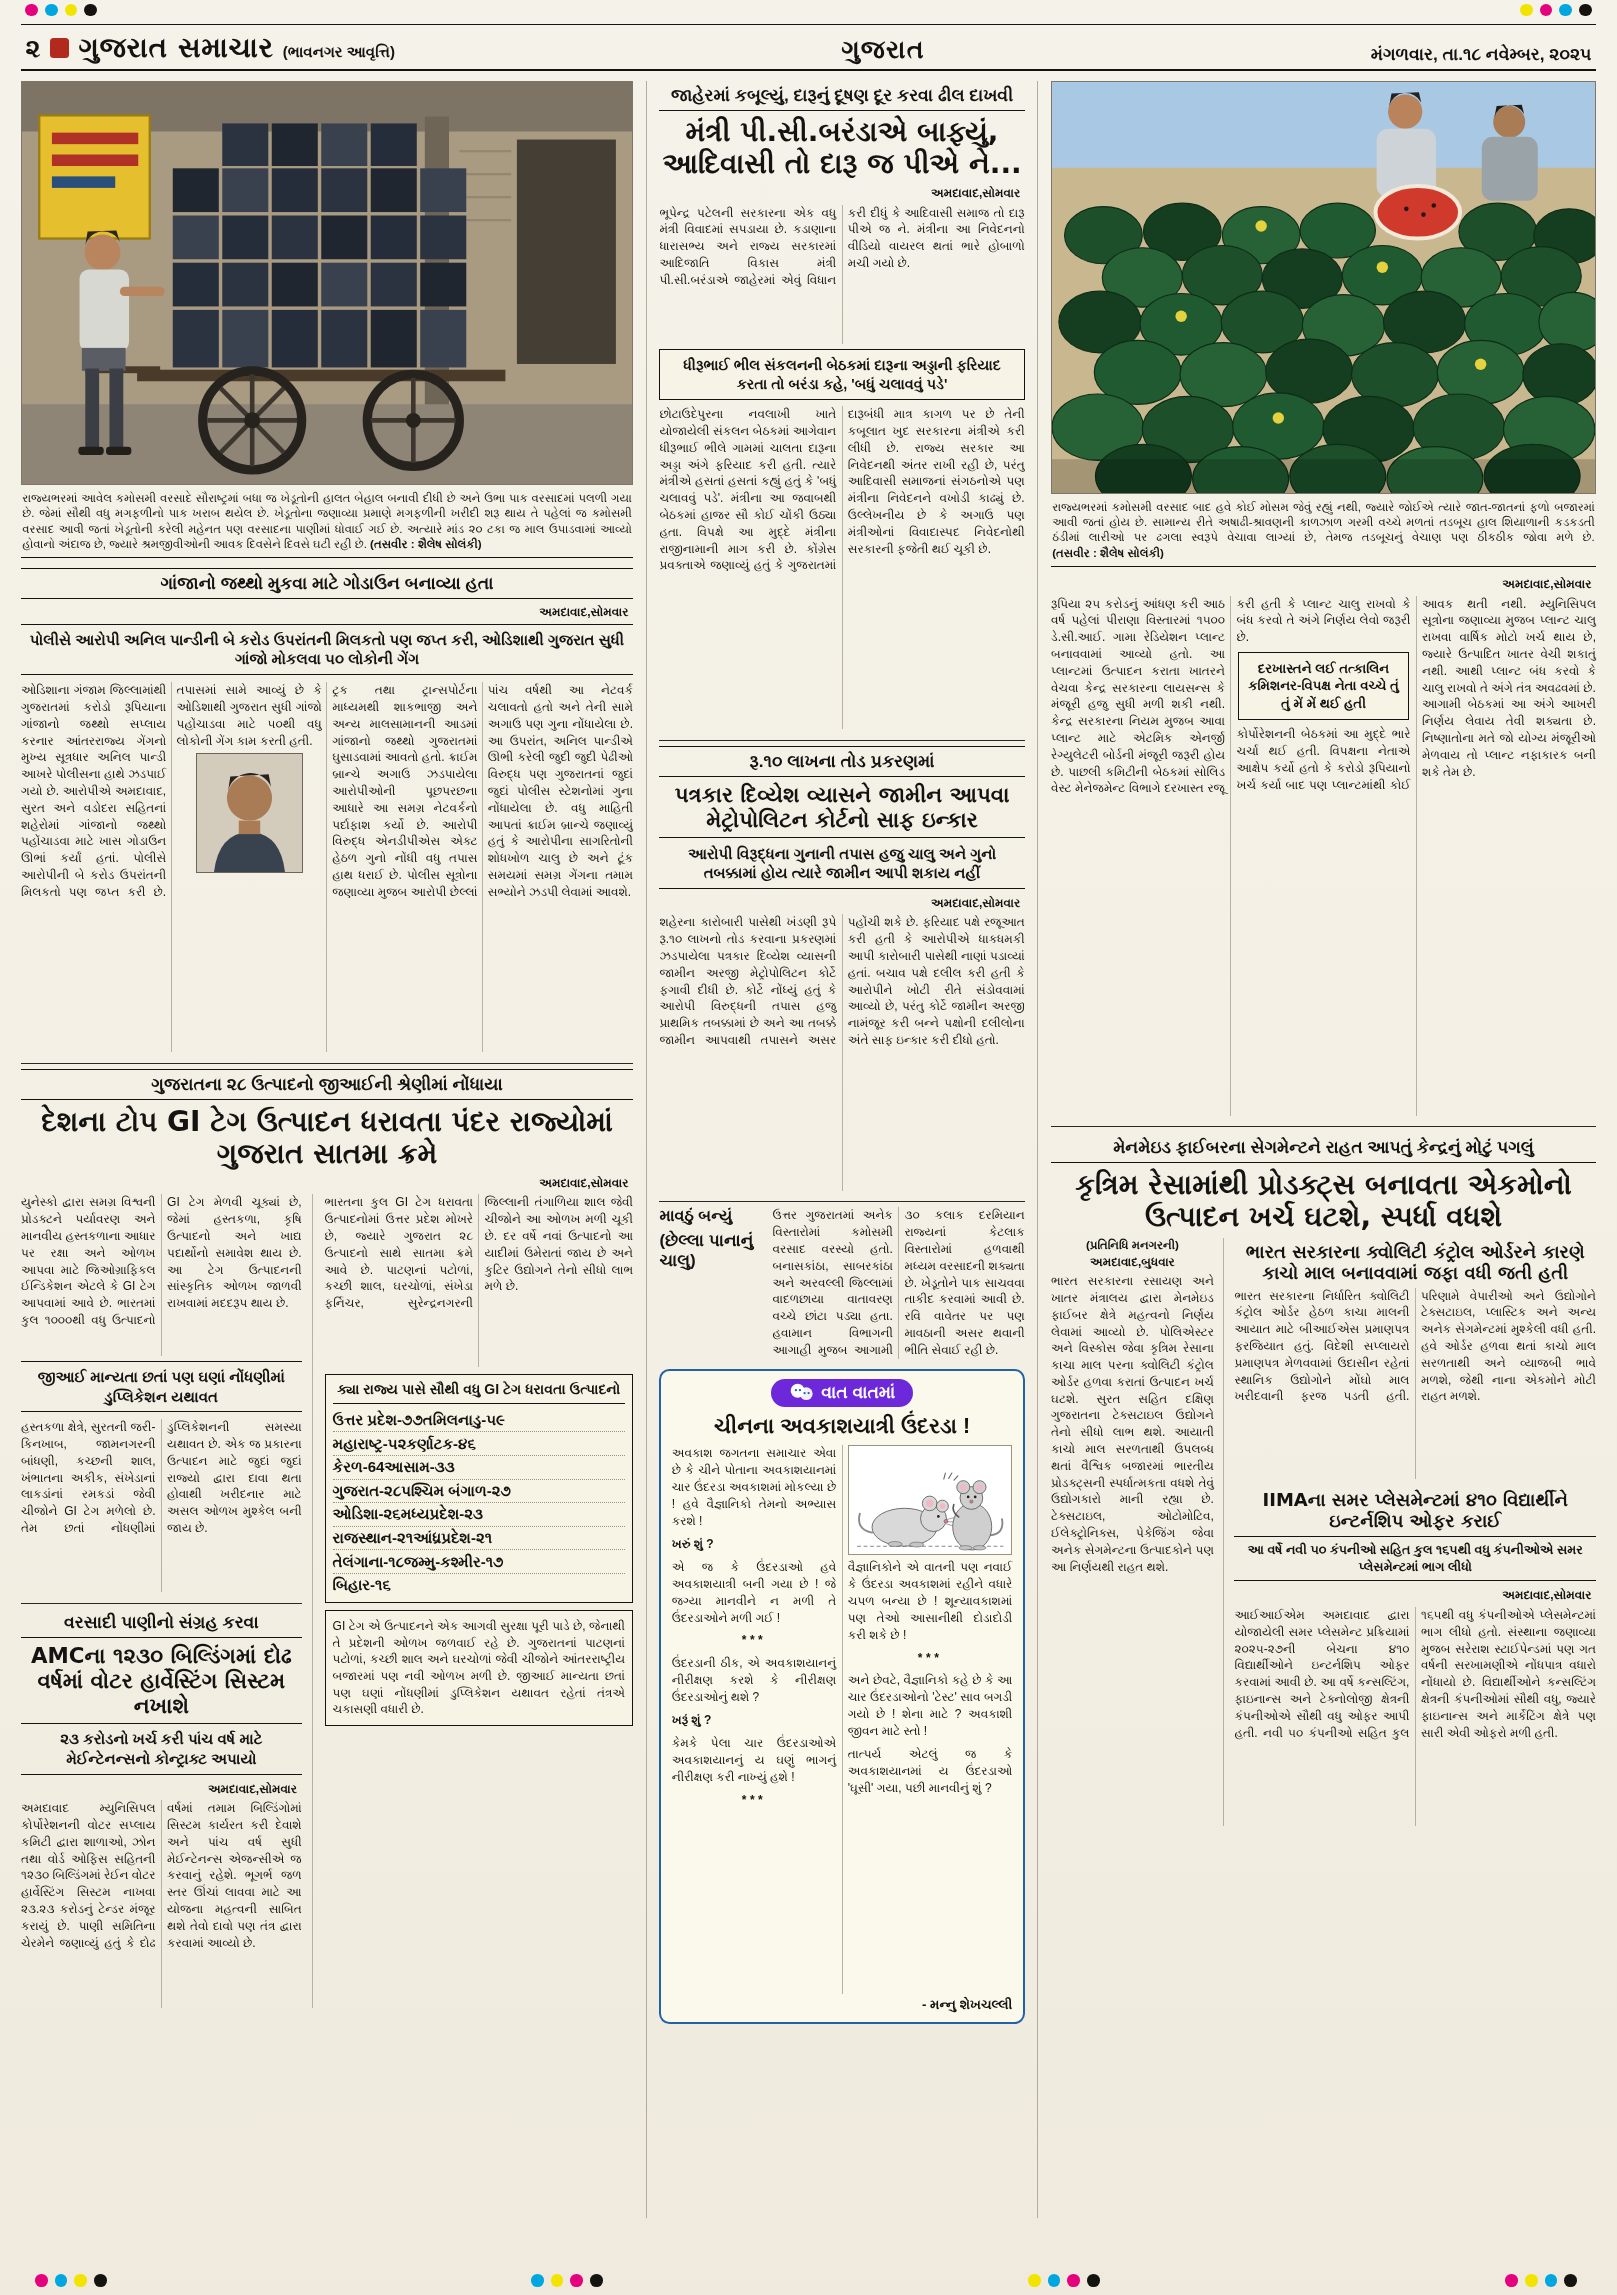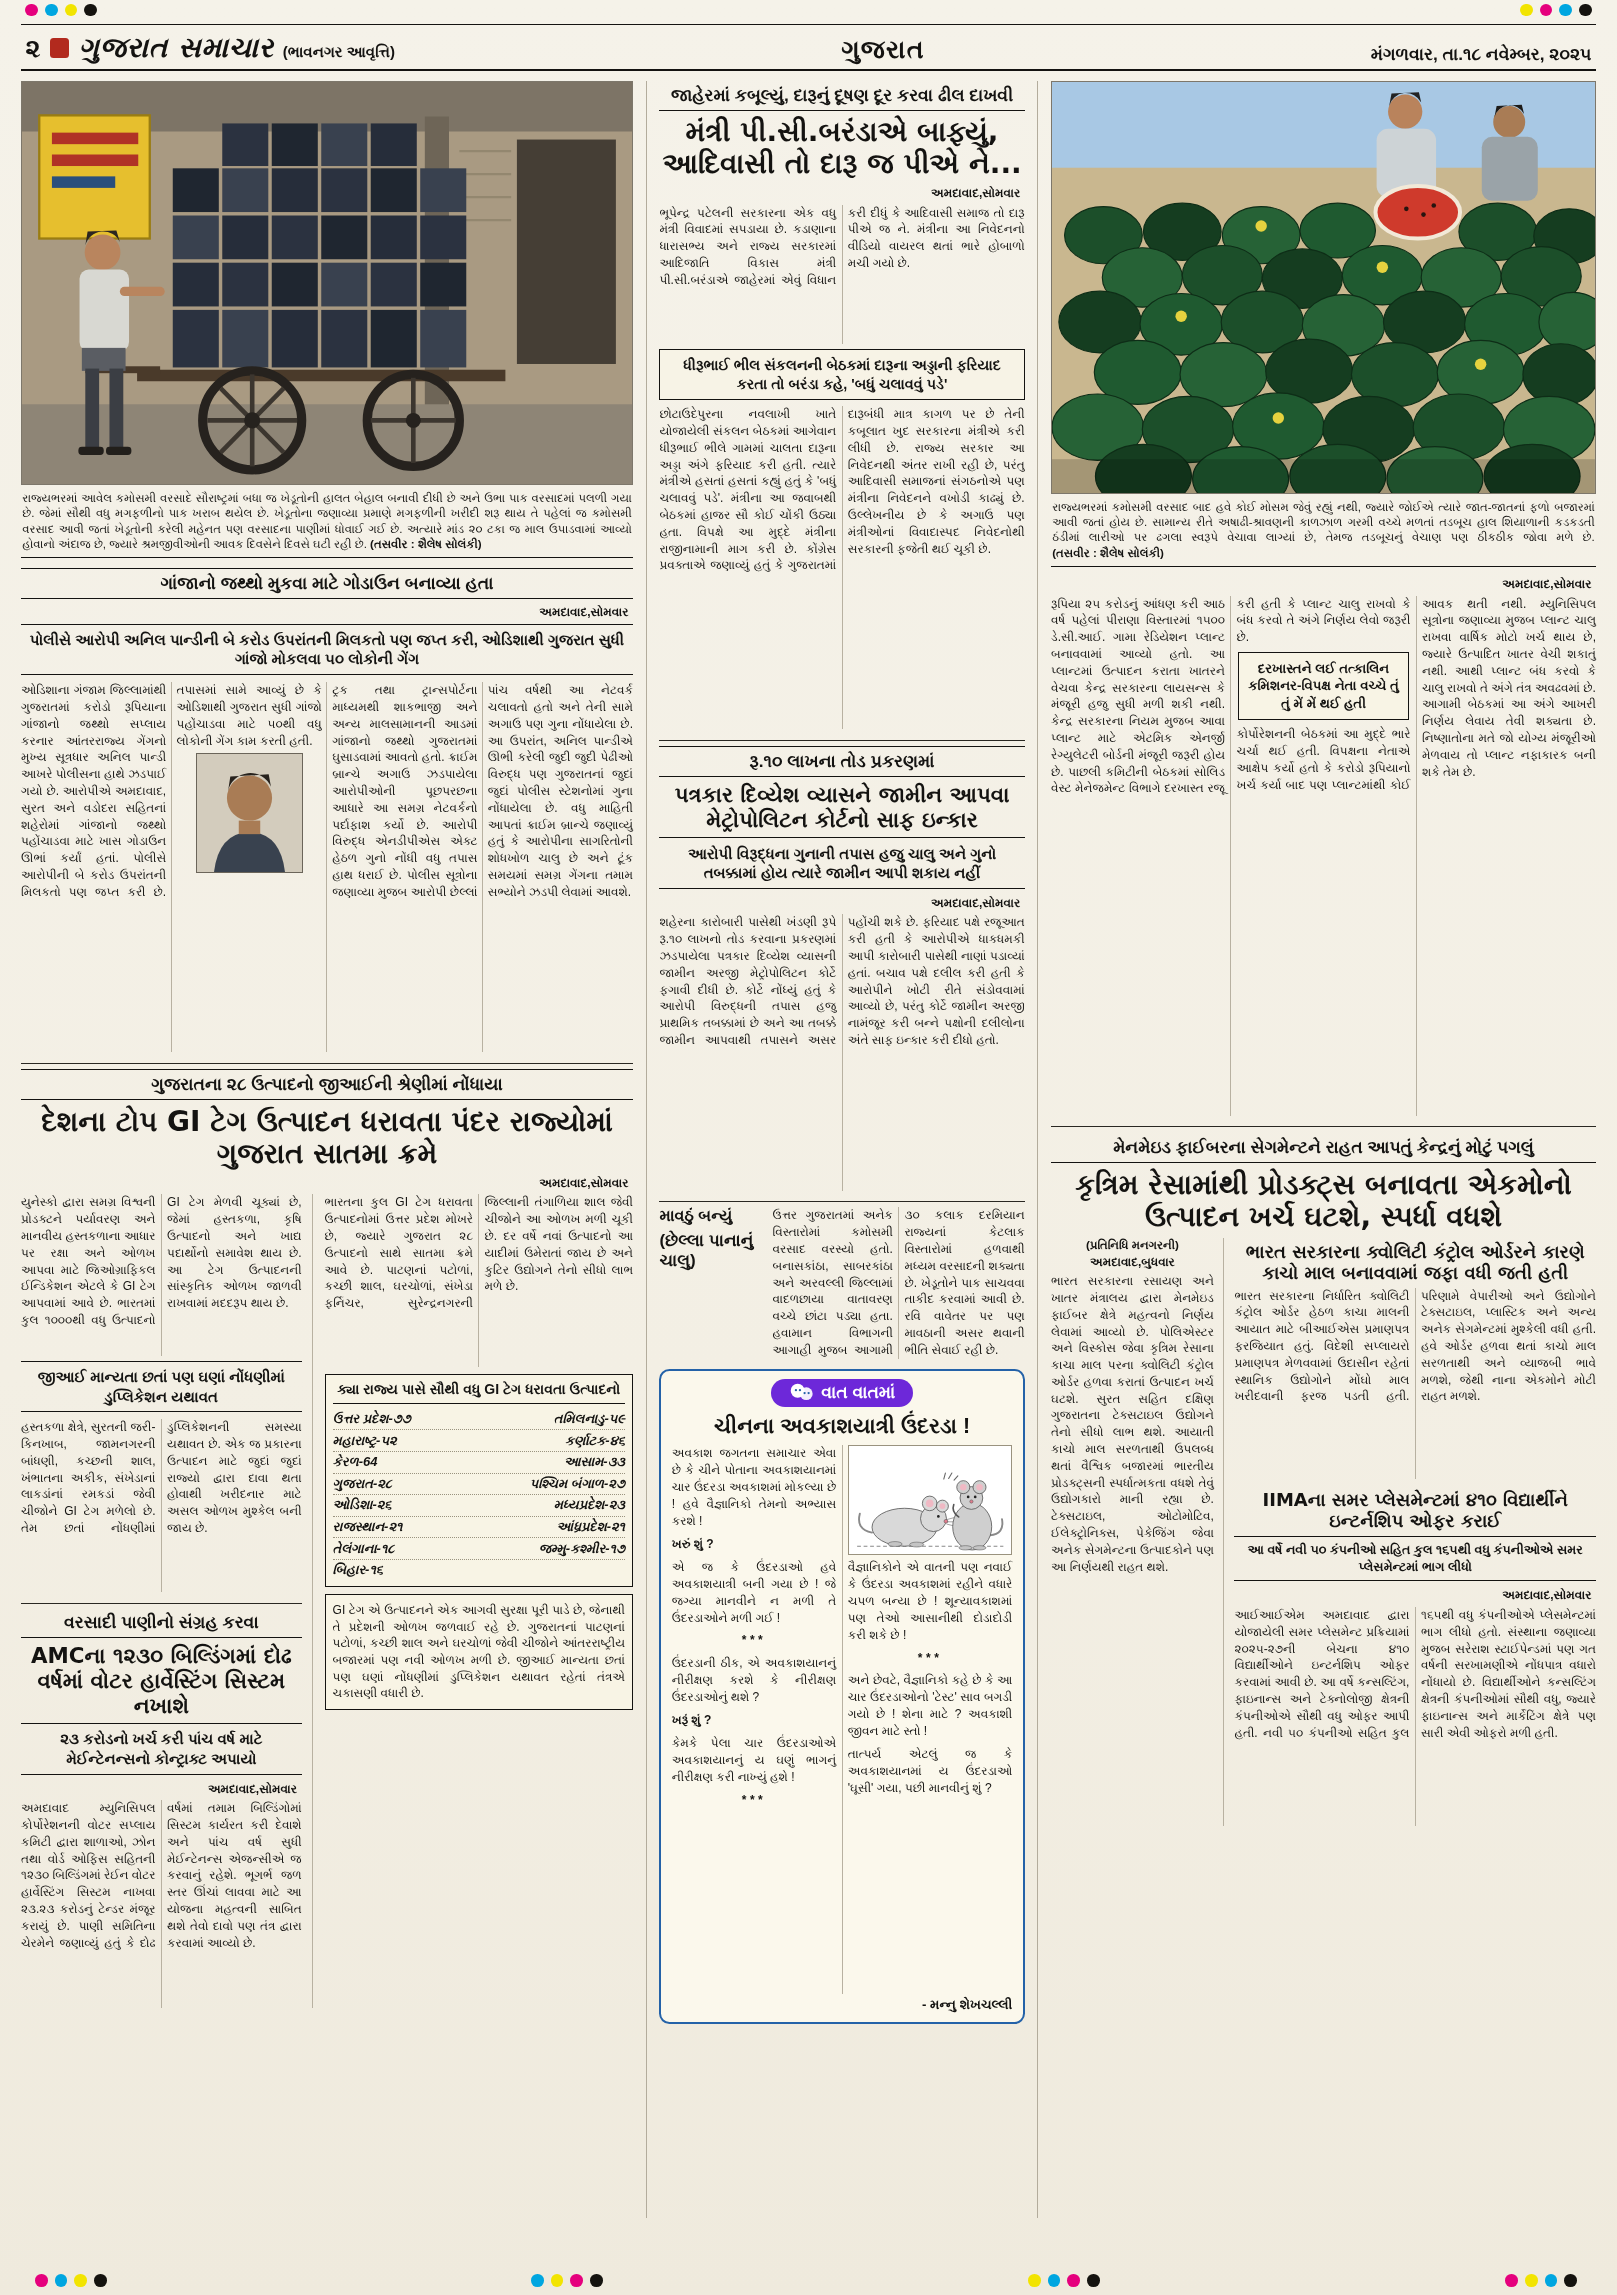--- a/index.html
+++ b/index.html
@@ -16,21 +16,21 @@
   .dc{background:#00a6e0}.dm{background:#e5007d}.dy{background:#f2e400}.dk{background:#15130f}
   .tl{top:3.5px;left:25.4px}.tr{top:3.5px;right:25.4px}
   .bl{bottom:8px;left:35px}.bc1{bottom:8px;left:531px}.bc2{bottom:8px;left:1028px}.br{bottom:8px;right:40px}
   
   header { display:flex; align-items:flex-end; justify-content:space-between;
     border-top:1.2px solid #141311; border-bottom:2.3px solid #141311;
     padding:5.8px 4.6px 4.6px; margin-top:16px; }
   .h-left { display:flex; align-items:baseline; gap:9.2px; }
   .pgnum { font-size:25.4px; font-weight:bold; }
   .logo-mark { width:19.6px; height:19.6px; background:#b22a1e; border-radius:3.5px; align-self:center; }
-  .masthead { font-family:"DejaVu Serif", serif; font-style:italic; font-weight:bold; font-size:28px; letter-spacing:0.6px; }
+  .masthead { font-family:"DejaVu Serif", serif; font-weight:bold; font-size:28px; letter-spacing:0.6px; }
   .edition { font-size:15px; font-weight:bold; }
   .h-center { font-size:25.4px; font-weight:bold; letter-spacing:1.2px; }
   .h-right { font-size:17.3px; font-weight:bold; }
   
   .content { display:flex; gap:12.7px; margin-top:9.2px; }
   .col { min-height:2137px; }
   .col + .col { border-left:0.6px solid #b3ac9c; padding-left:12.7px; }
   .col-left { width:612px; }
   .col-mid { width:379px; }
   .col-right { flex:1; }
@@ -59,21 +59,21 @@
   .cols-3 { column-count:3; column-gap:11.6px; column-rule:0.6px solid #b8b1a1; }
   .cols-4 { column-count:4; column-gap:10.4px; column-rule:0.6px solid #b8b1a1; }
   .mugshot { width:107px; border:0.6px solid #6b655a; margin:3.5px auto 5.8px; break-inside:avoid; }
   .mugshot svg { display:block; width:100%; height:auto; }
   
   .gi-row { display:flex; gap:11.6px; margin-top:2.3px; }
   .gi-colA { width:292px; border-right:0.6px solid #b8b1a1; padding-right:10.4px; }
   .gi-colB { flex:1; }
   .gi-table { border:1.2px solid #141311; padding:5.8px 7px; margin:7px 0; background:#f8f4e5; }
   .gi-table-title { font-weight:bold; text-align:center; font-size:14px; line-height:1.25; border-bottom:1.2px solid #141311; padding-bottom:4.6px; margin-bottom:4.6px; }
-  .gi-trow { display:flex; justify-content:space-between; font-size:13px; font-weight:bold; padding:2.3px 0; border-bottom:0.6px dotted #9a937f;font-style:italic; }
+  .gi-trow { display:flex; font-size:15px; font-weight:bold; padding:2.3px 0; border-bottom:0.6px dotted #9a937f; }
   .gi-trow:last-child { border-bottom:none; }
   .note-box { border:1.2px solid #141311; padding:7px; font-size:12px; line-height:1.38; text-align:justify; margin-top:7px; background:#f8f4e5; }
   
   .mavthu { display:flex; gap:9.2px; margin-top:9.2px; border-top:1.2px solid #2a2822; padding-top:5.8px; }
   .mavthu-label { width:104px; flex:none; }
   .mavthu-label .t1 { font-size:16px; font-weight:bold; }
   .mavthu-label .t2 { font-size:17px; font-weight:bold; margin-top:6px; }
   
   .cartoon { border:2.3px solid #2462a8; border-radius:10.4px; padding:8px 10.4px 9.2px; margin-top:10.4px; background:#fbf8ec; }
   .cartoon-bannerwrap { display:flex; justify-content:center; }

